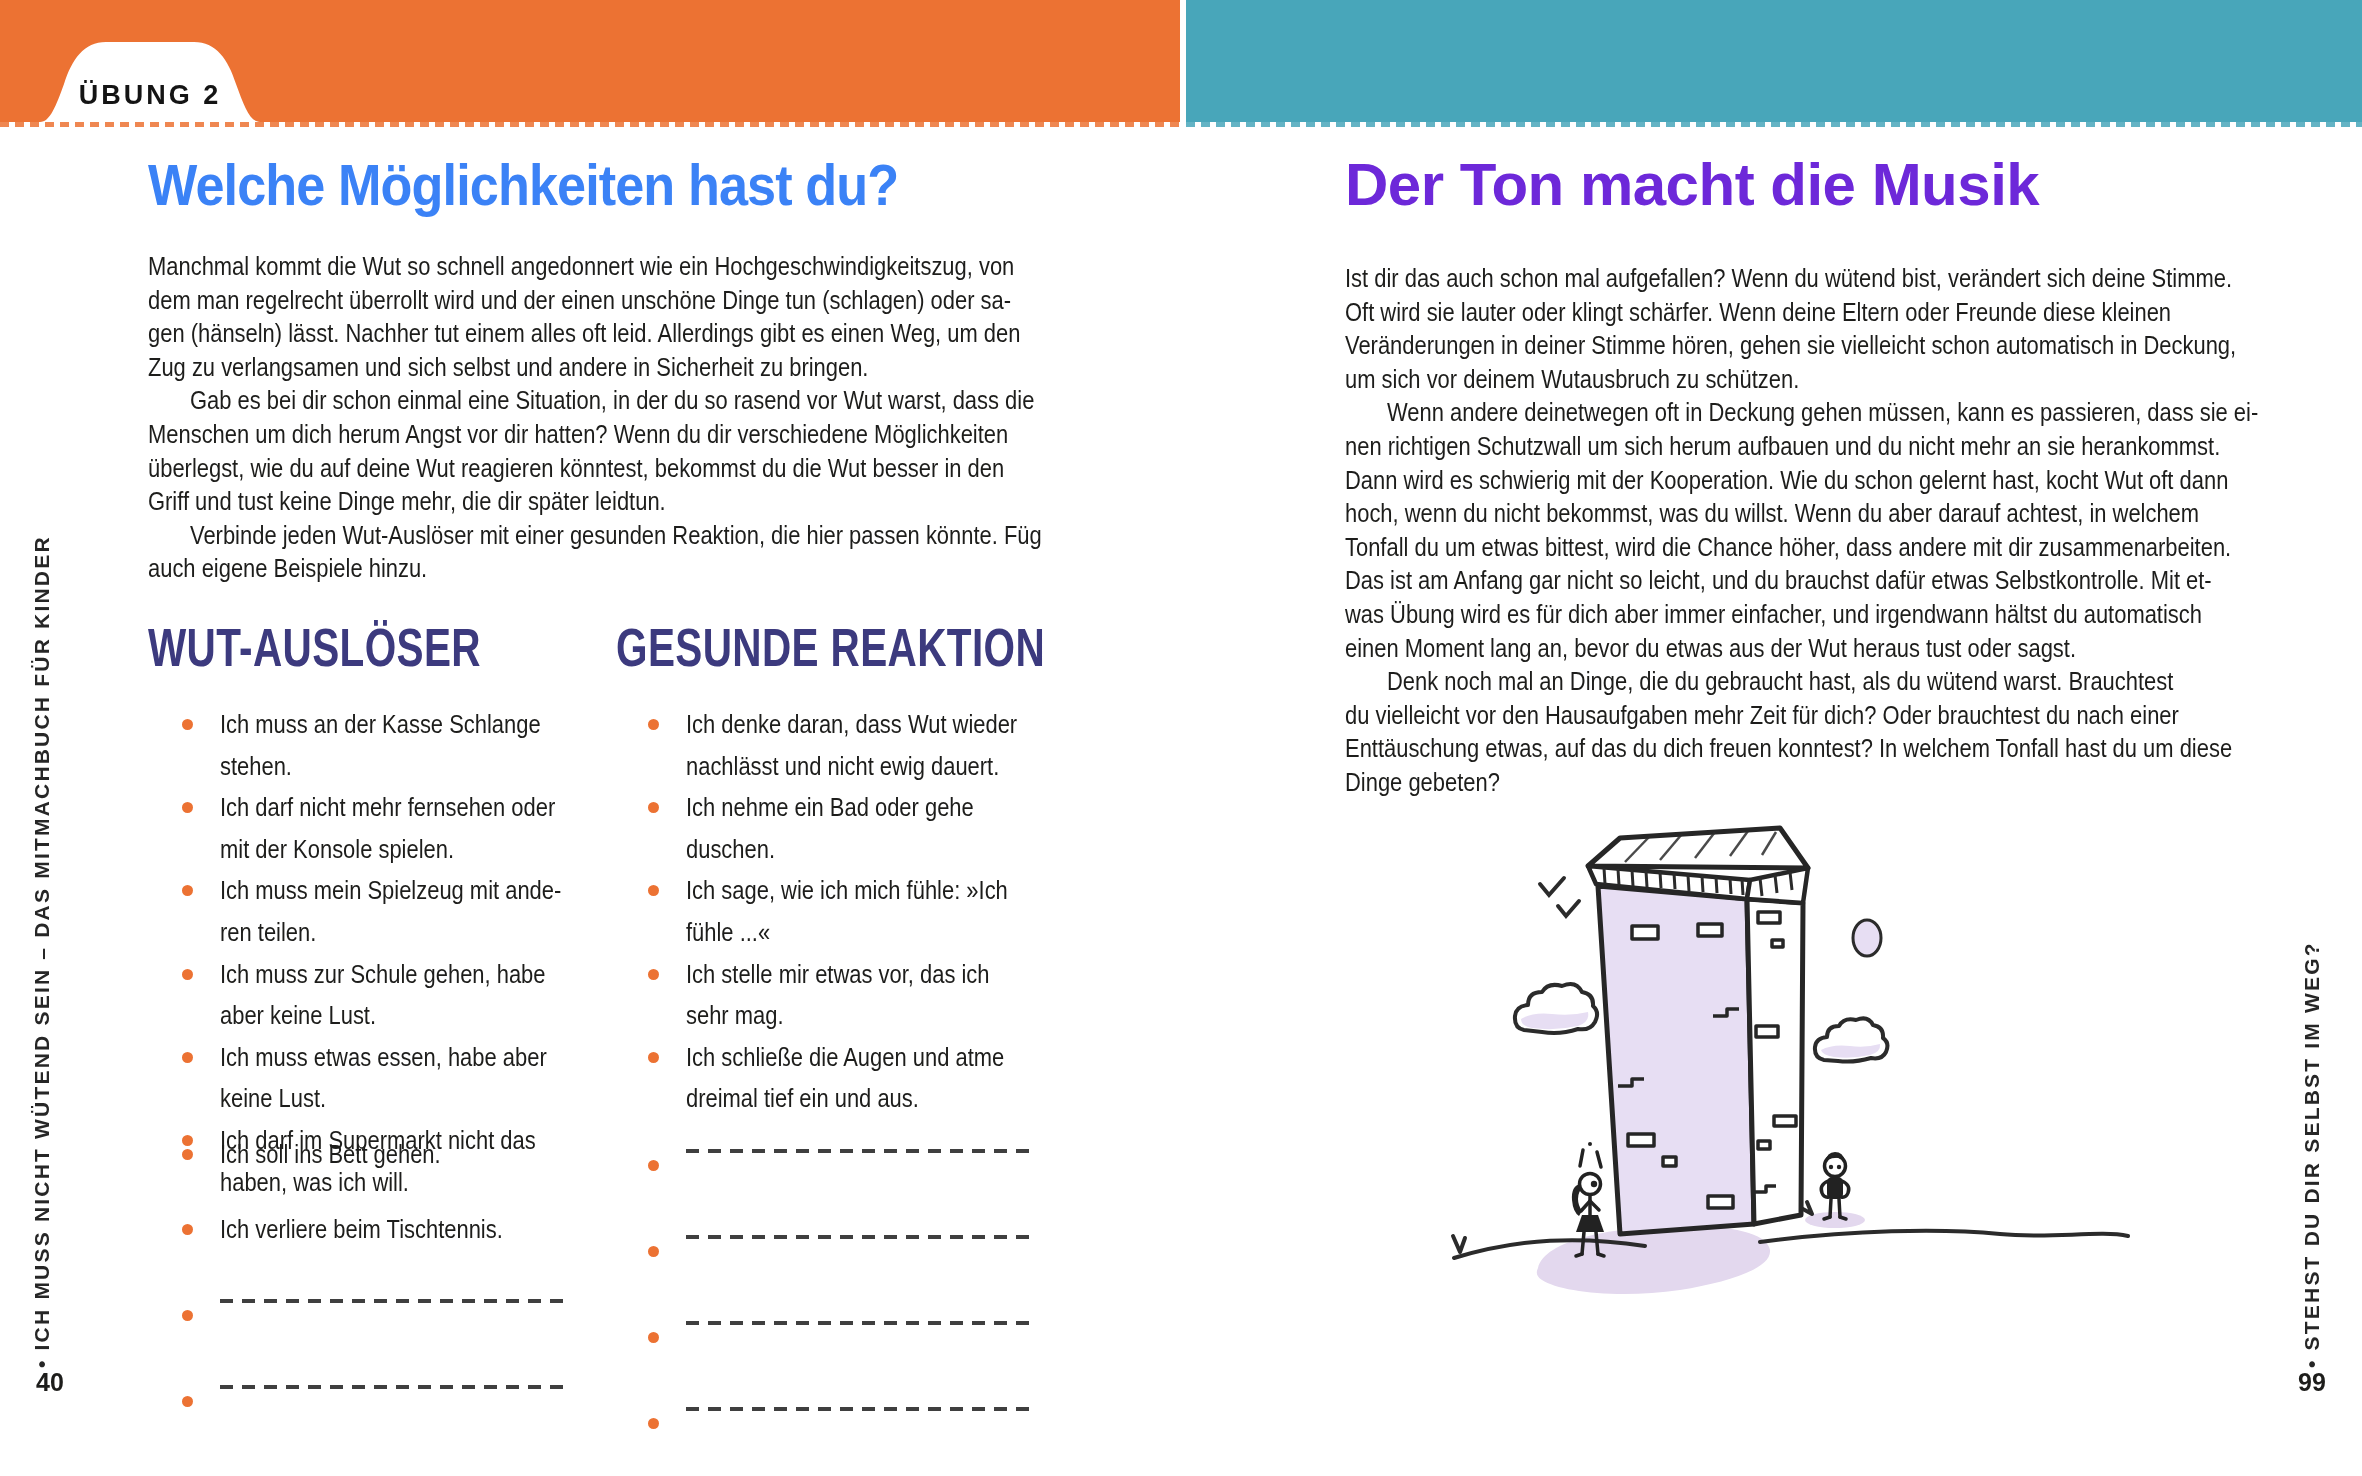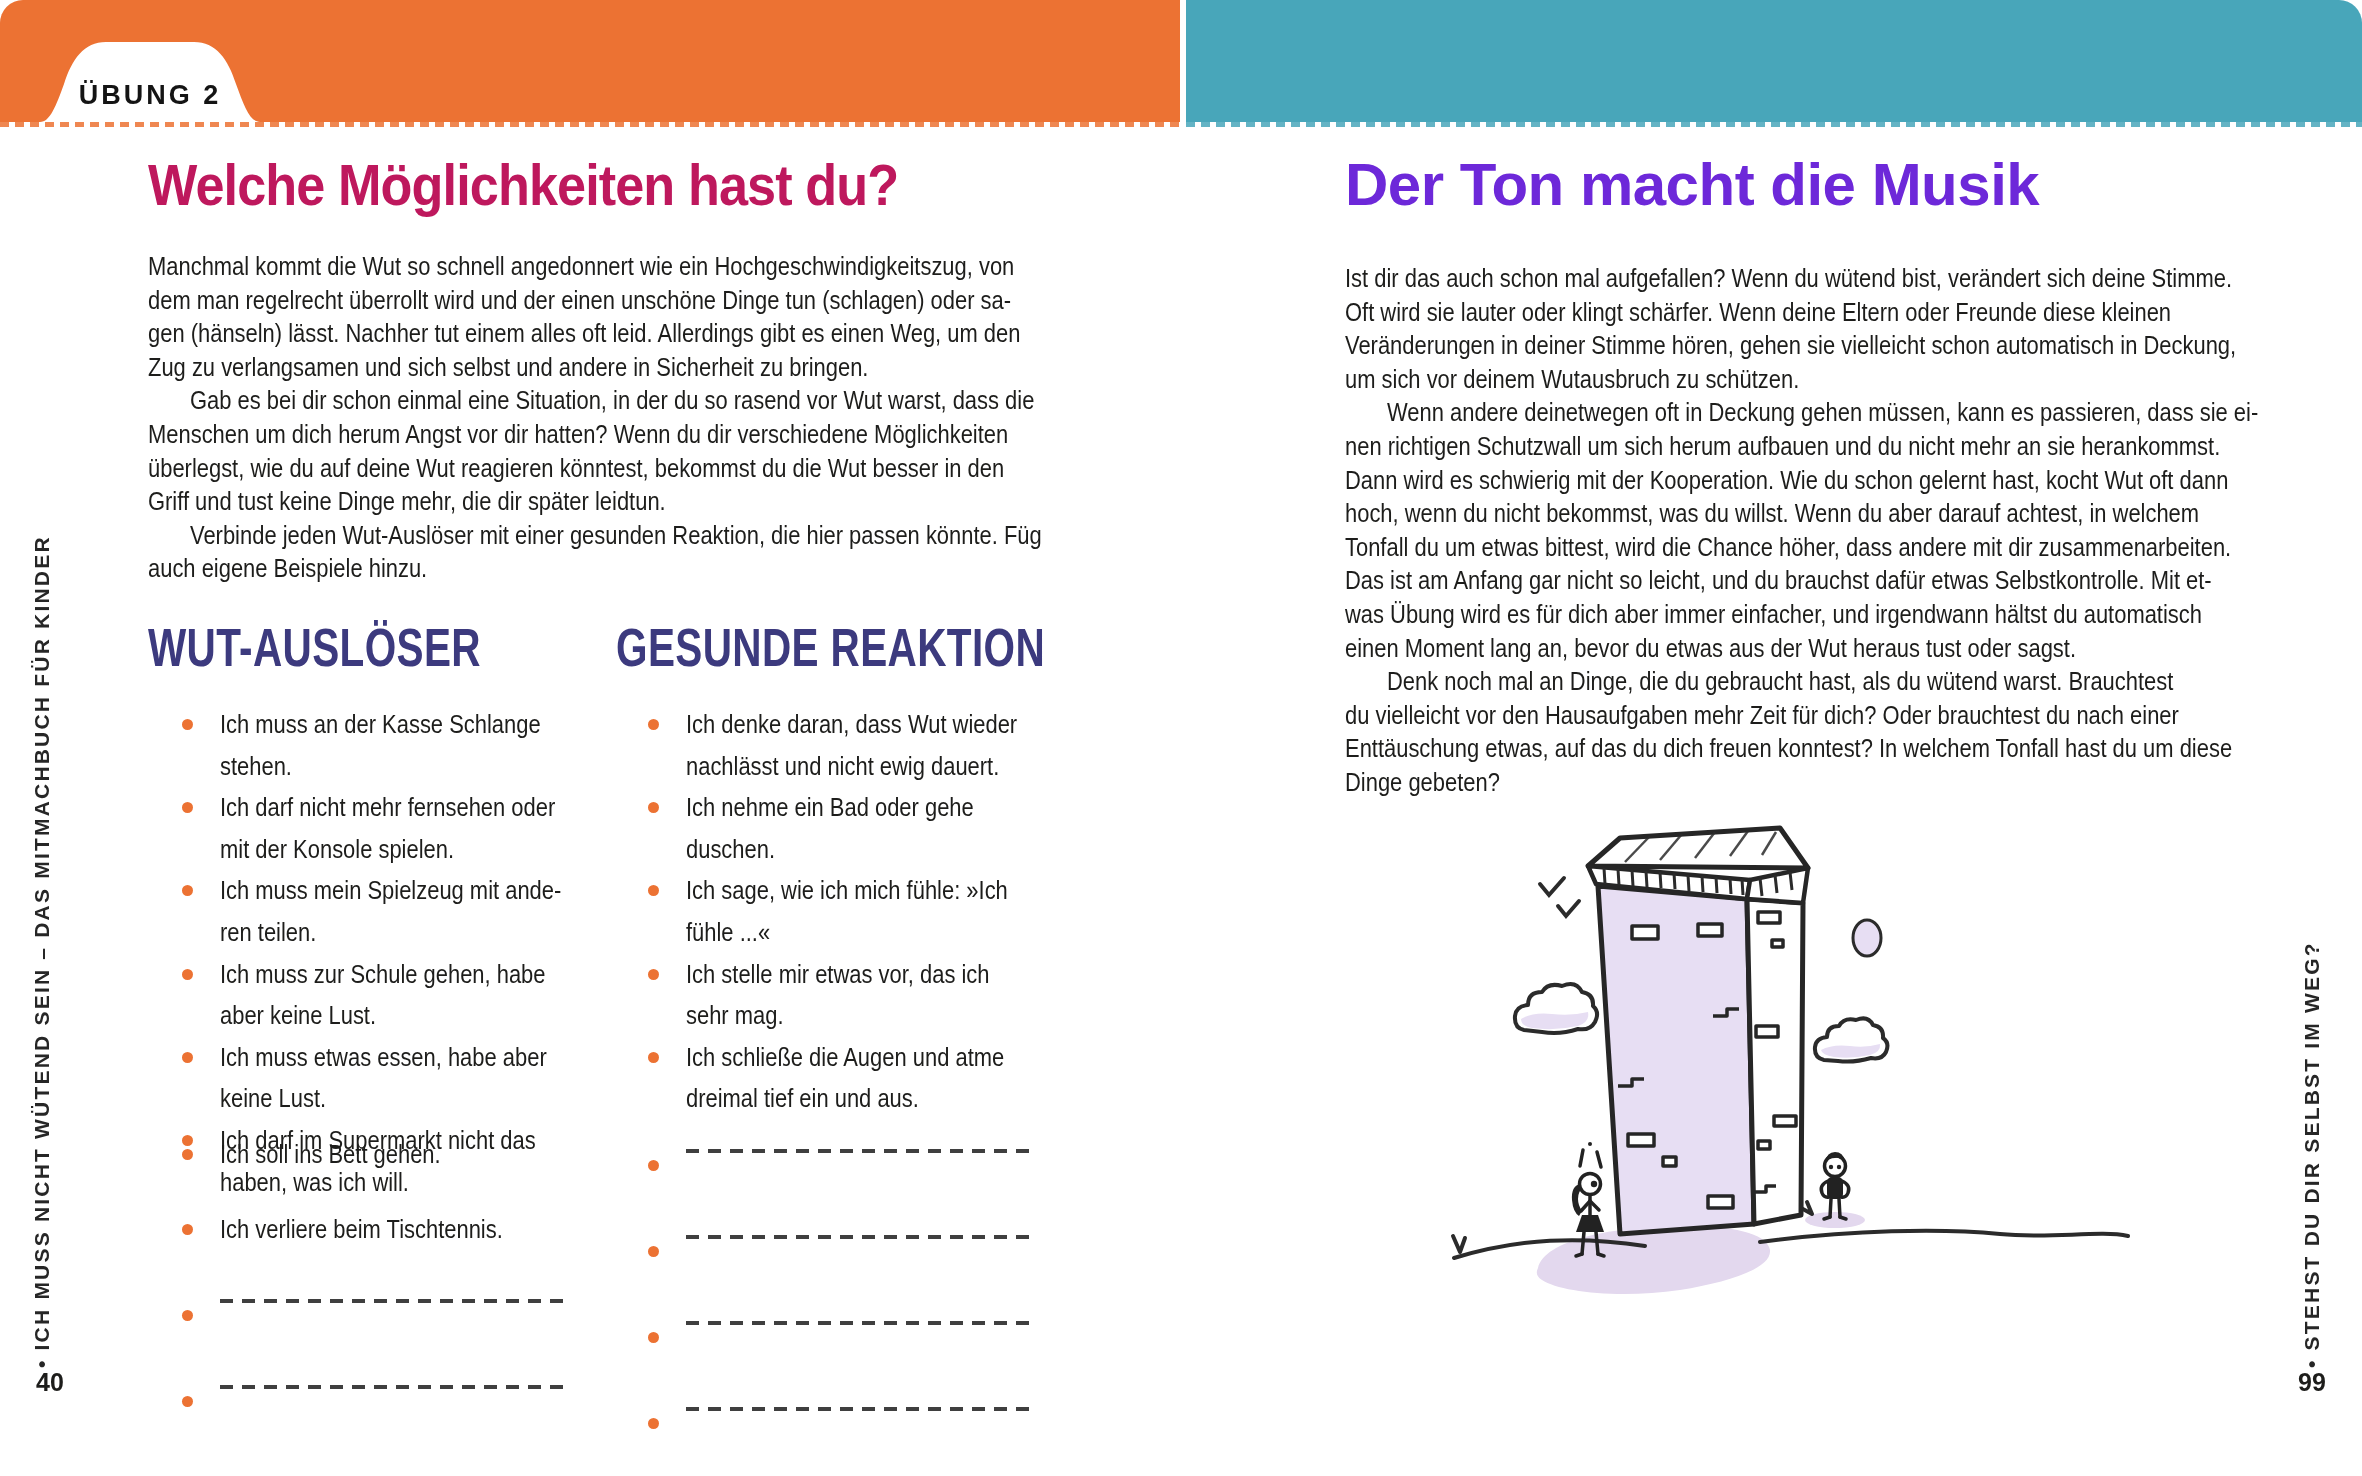--- a/index.html
+++ b/index.html
@@ -1,38 +1,37 @@
 <!DOCTYPE html>
 <html><head>
 <meta charset="utf-8">
 <style>
   html,body { margin:0; padding:0; background:#ffffff; }
   #page {
     position:relative; width:2362px; height:1476px; overflow:hidden;
     background:#ffffff; font-family:"Liberation Sans", sans-serif;
     color:#1d1d1b;
-    border-radius:23px;
   }
   
   .banner { position:absolute; top:0; height:122px; }
   .banner-left  { left:0; width:1180px; background:#EC7233; color:#EC7233; }
   .banner-right { left:1186px; width:1176px; background:#48A6BA; color:#48A6BA; }
   .banner::after {
     content:""; position:absolute; left:0; right:0; bottom:-5px; height:5px;
     background:repeating-linear-gradient(90deg, currentColor 0 9px, transparent 9px 15px);
     opacity:.85;
   }
   .tab { position:absolute; bottom:0; height:80px; background:#ffffff; }
   .tab-left  { left:40px;  width:220px;
     clip-path:path("M0 80 C10 80 16 64 24 42 C32 17 44 0 66 0 L154 0 C176 0 188 17 196 42 C204 64 210 80 220 80 Z"); }
   .tab-label { padding-top:38px; text-align:center; font-weight:bold; font-size:27px;
     letter-spacing:3px; color:#141414; white-space:nowrap; }
   
   .page-title { position:absolute; top:152px; white-space:nowrap; }
-  .title-left  { left:148px; color:#be185d; }
+  .title-left  { left:148px; color:#3b82f6; }
   .title-right { left:1345px; color:#6d28d9; }
   .cond-t  { display:inline-block; transform:scaleX(0.9); transform-origin:0 0;
     font-size:58px; line-height:66px; font-weight:bold; letter-spacing:-1px; white-space:nowrap; }
   .cond-t2 { display:inline-block; font-size:60px; line-height:66px; font-weight:bold;
     letter-spacing:-0.5px; white-space:nowrap; }
   
   .textcol { position:absolute; width:920px; }
   .intro-left { left:148px; top:250px; }
   .body-right { left:1345px; top:262px; }
   .bline { height:33.6px; white-space:nowrap; }

